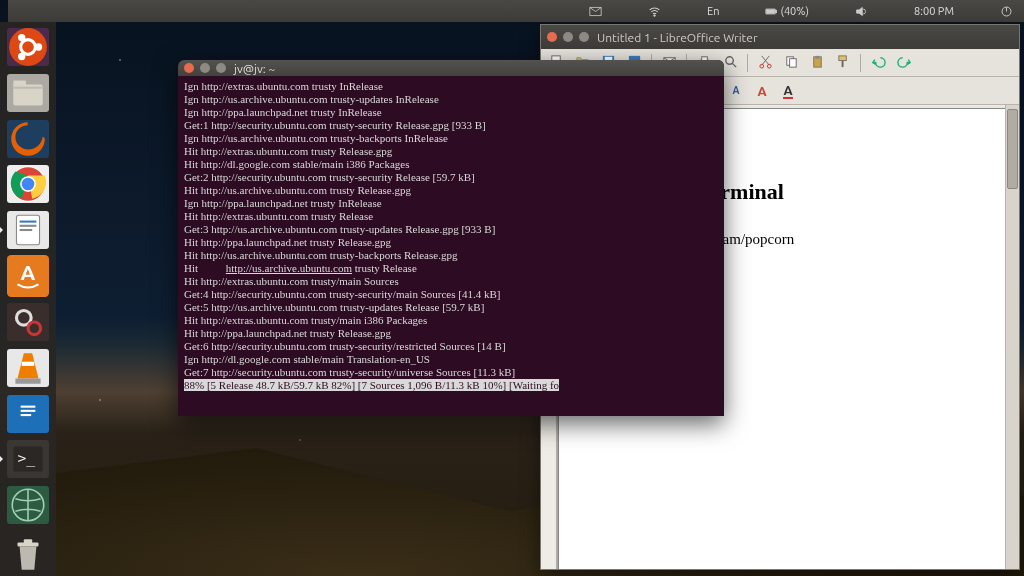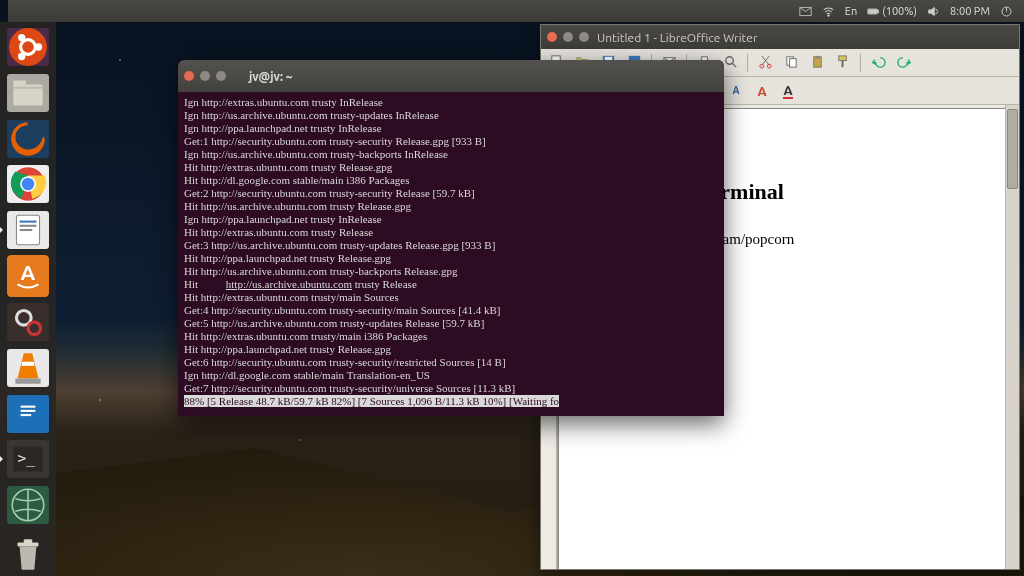--- a/index.html
+++ b/index.html
@@ -28,20 +28,21 @@
     clip-path: polygon(0 40%, 25% 20%, 50% 60%, 80% 10%, 100% 50%, 100% 100%, 0 100%);
   }
 
   
   .top-panel {
     position: absolute; top:0; left:8px; right:0; height:22px;
     background: linear-gradient(#4a4844, #3d3b37);
     display:flex; align-items:center; color:#ddd; font-size:11px;
     z-index: 100;
     padding: 0 6px;
+    gap: 36px;
   }
   .top-panel .filler { flex:1; }
   .top-panel .ind { display:flex; align-items:center; margin: 0 5px; gap:2px; }
   .top-panel svg { width:13px; height:13px; fill:#ccc; stroke:#ccc; }
 
   
   .launcher {
     position:absolute; top:22px; left:0; width:56px; bottom:0;
     background: rgba(40,38,36,.92);
     display:flex; flex-direction:column; align-items:center;
@@ -102,25 +103,24 @@
   .terminal {
     position:absolute; left:178px; top:60px; width:546px; height:356px;
     background:#2d0b22;
     border-radius:6px 6px 0 0;
     box-shadow: 0 8px 24px rgba(0,0,0,.6);
     display:flex; flex-direction:column;
     z-index: 80;
     overflow:hidden;
   }
   .terminal .titlebar {
-    height:32px; background: linear-gradient(#54524e,#43413d);
-    display:flex; align-items:center; gap:23px; padding:0 6px;
+    height:16px; background: linear-gradient(#54524e,#43413d);
+    display:flex; align-items:center; gap:8px; padding:0 6px;
     color:#ddd; font-size:12px;
     border-radius:6px 6px 0 0;
-    font-weight:bold;
   }
   .terminal .body {
     flex:1; background:#2d0b22; color:#d9d9d9;
     font-family: Liberation Serif, serif;
     font-size:11px; line-height:13px;
     padding:4px 6px;
     white-space:pre;
     overflow:hidden;
   }
   .terminal .body .line { display:block; }
@@ -147,21 +147,21 @@
   </div>
   <div class="ind">
       <span>En</span>
     </div>
   <div class="ind">
     <svg viewBox="0 0 20 12">
         <rect x="1" y="2" width="15" height="8" rx="1" fill="none" stroke-width="1"></rect>
         <rect x="16" y="4" width="2" height="4"></rect>
         <rect x="2" y="3" width="13" height="6"></rect>
       </svg>
-    <span>(100%)</span>
+    <span>(40%)</span>
   </div>
   <div class="ind">
     <svg viewBox="0 0 16 16">
         <path d="M2 6h3l4-3v10l-4-3H2z"></path>
         <path d="M10 5a3 3 0 0 1 0 6" fill="none" stroke-width="1"></path>
       </svg>
   </div>
   <div class="ind">
       <span>8:00 PM</span>
     </div>

